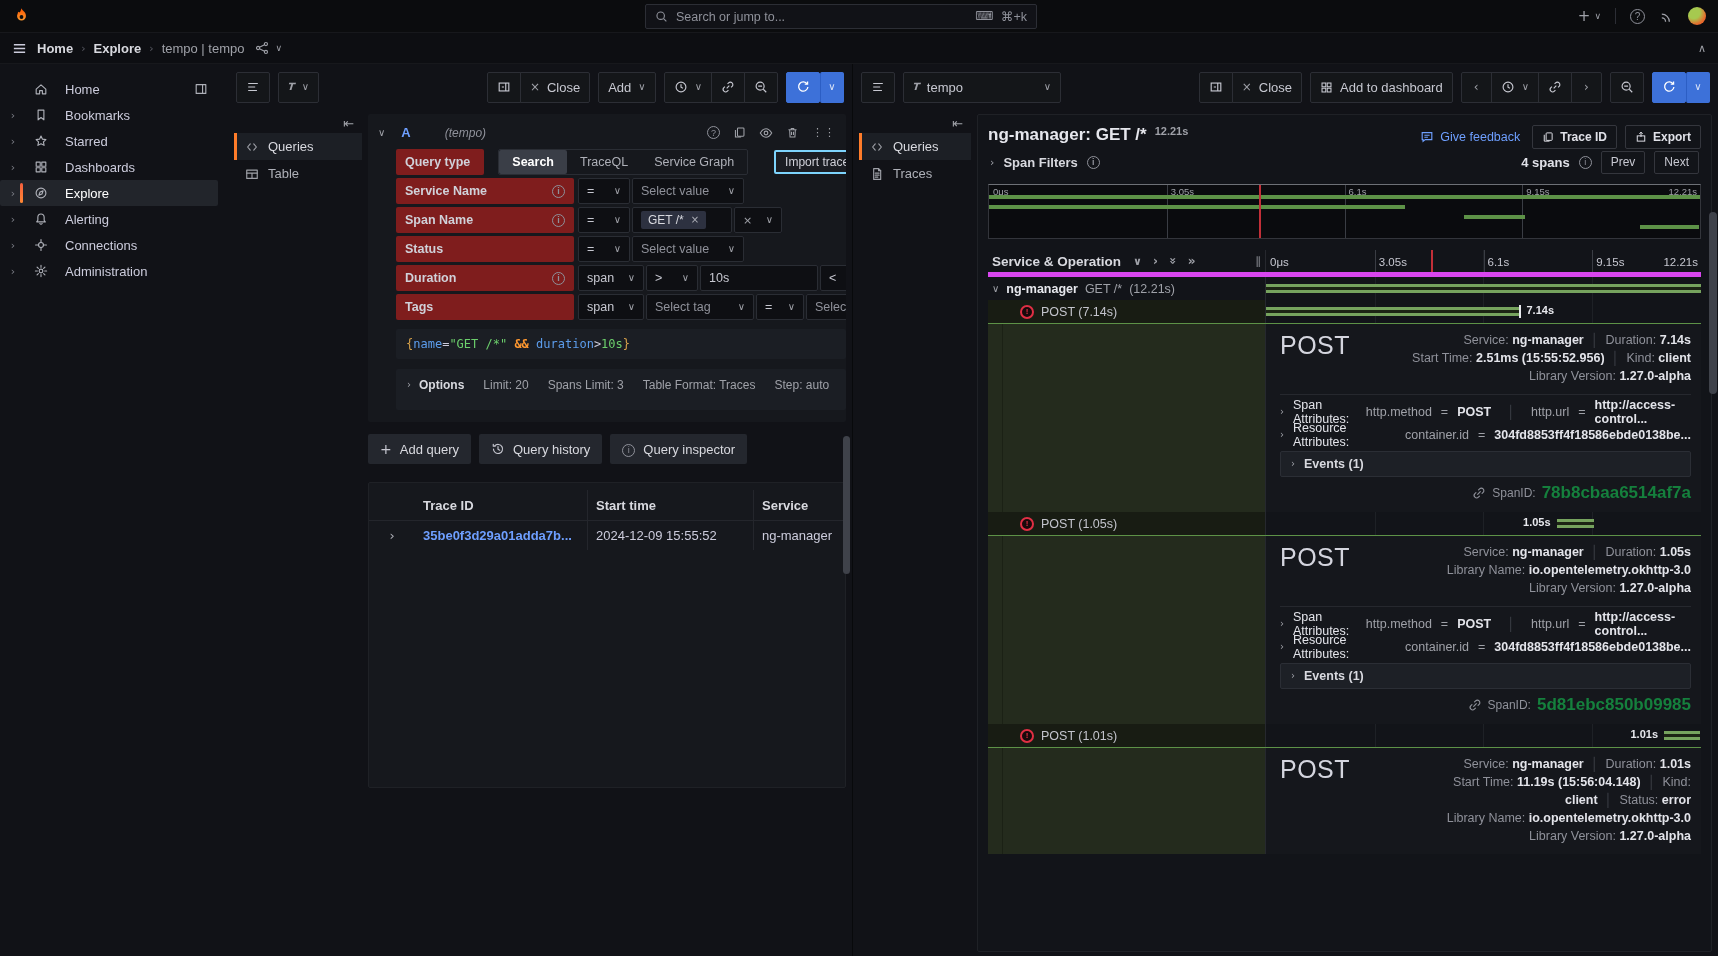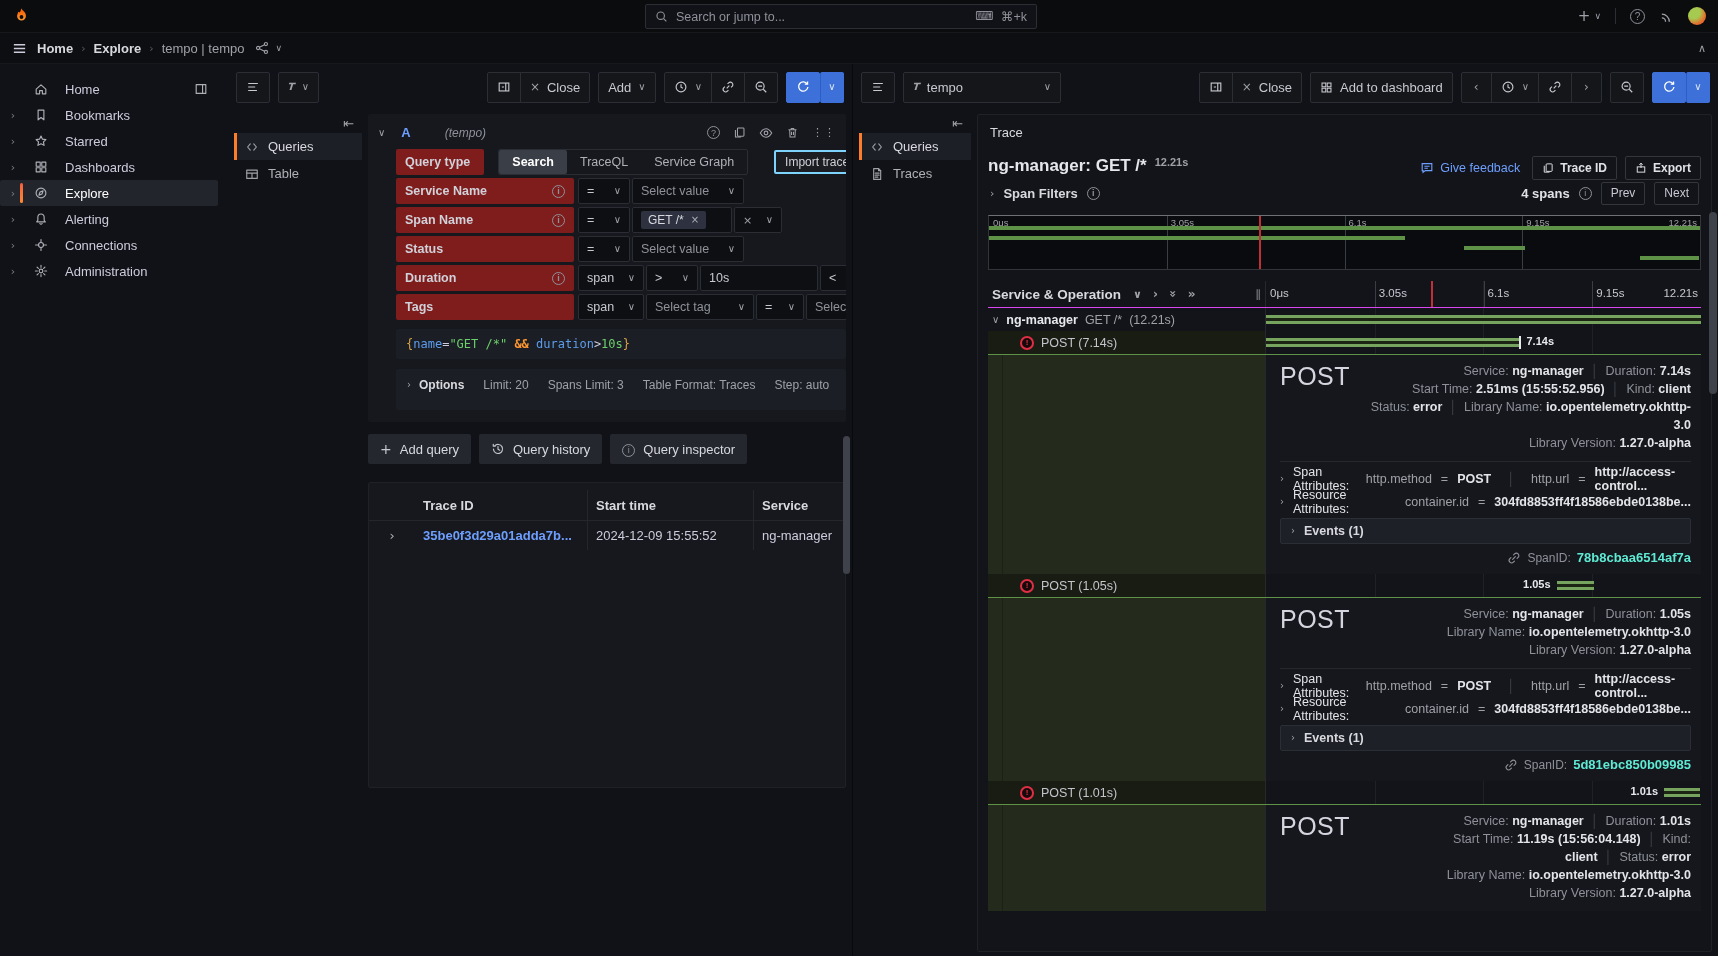--- a/index.html
+++ b/index.html
@@ -119,21 +119,21 @@
   .filters .fr{margin-left:auto;display:flex;align-items:center;gap:9px}
   .count{font-weight:700;color:#e0e1e8;font-size:13px}
   .sbtn{height:23px;border:1px solid #34363d;border-radius:2px;padding:0 9px;font-size:12px;color:#c7c8d1;display:flex;align-items:center;background:transparent}
 
   .minimap{position:relative;height:55px;background:#0a0b0e;border:1px solid #33353b;border-top:1px solid #707votre378;border-top-color:#6d7076;margin-bottom:11px}
   .mm-label{position:absolute;top:1px;font-size:9.5px;color:#9fa1a8}
   .vgrid{position:absolute;top:0;bottom:0;width:1px;background:#3a3d44}
   .mm-bar{position:absolute;height:4px;background:#5d9247}
   .cursor{position:absolute;top:0;bottom:0;width:2px;background:#c22f38}
 
-  .sohead{display:flex;height:27px;border-bottom:1px solid #d946ef;}
+  .sohead{display:flex;height:27px;border-bottom:5px solid #d946ef;}
   .so-left{width:278px;flex:none;display:flex;align-items:center;padding:0 4px;font-weight:700;font-size:13.5px;color:#d8d9df;border-right:1px solid #26282e;height:100%}
   .so-icons{display:flex;gap:11px;color:#9fa1a8;margin-left:12px;font-size:11px;align-items:center}
   .so-right{flex:1;position:relative;height:100%}
   .tl-label{position:absolute;top:6px;font-size:11.5px;color:#c7c8d1}
   .gridbg{background-image:linear-gradient(#1e2126,#1e2126),linear-gradient(#1e2126,#1e2126),linear-gradient(#1e2126,#1e2126);background-size:1px 100%;background-repeat:no-repeat;background-position:25% 0,50% 0,75% 0}
 
   .trow{display:flex;height:23px}
   .tcell{width:278px;flex:none;display:flex;align-items:center;gap:7px;font-size:12.5px;border-right:1px solid #26282e;padding:0 4px}
   .tcell .glyph{color:#9fa1a8;font-size:10px}
   .tcell b{color:#e6e7ed;font-weight:700}
@@ -154,21 +154,21 @@
   .dinfo b{color:#e3e4ea;font-weight:700}
   .dsep{color:#3f424a;margin:0 7px}
   .ddiv{height:1px;background:#26282e;margin:9px 0 5px}
   .dattr{display:flex;align-items:center;gap:9px;height:23px;font-size:12.5px;color:#9fa1a8}
   .dattr .glyph{color:#9fa1a8;font-size:10px}
   .dattr b{font-weight:700;color:#e3e4ea}
   .dattr .albl{color:#e3e4ea;font-weight:400}
   .devents{height:26px;background:#1d2026;border:1px solid #2b2e35;border-radius:2px;display:flex;align-items:center;gap:9px;padding:0 10px;margin-top:5px;font-size:12.5px;font-weight:700;color:#d8d9df}
   .devents .glyph{color:#9fa1a8;font-size:10px;font-weight:400}
   .dspanid{display:flex;justify-content:flex-end;align-items:center;gap:6px;margin-top:6px;font-size:12px;color:#8f919a}
-  .dspanid b{color:#5eead4;font-size:13px}
+  .dspanid b{color:#15803d;font-size:17px}
   .rscroll{position:absolute;right:1px;top:148px;width:8px;height:182px;background:#3f424a;border-radius:4px}
 </style>
 </head>
 <body>
 
 <header class="topbar">
   <span>
     <svg width="19" height="19" viewBox="0 0 24 24">
         <defs>
           <linearGradient id="gf" x1="0" y1="1" x2="0" y2="0">
@@ -686,21 +686,20 @@
                 <svg width="14" height="14" viewBox="0 0 16 16" fill="none" stroke="currentColor" stroke-width="1.3" stroke-linejoin="round" stroke-linecap="round">
                   <path d="M4.2 1.8h5.6l2.4 2.4v10H4.2Z"></path>
                   <path d="M9.8 1.8v2.4h2.4M6 7h4.4M6 9.3h4.4M6 11.6h3"></path>
                 </svg>
               </span>
               <span class="rl-label">Traces</span>
             </div>
           </div>
       </div>
       <div class="trace-panel">
-        <div class="tp-title">Trace</div>
         <div class="tr-head">
           <span class="tr-title">ng-manager: GET /*</span>
           <span class="tr-dur">12.21s</span>
           <div class="tr-btns">
             <span class="feedback">
                 <svg width="14" height="14" viewBox="0 0 16 16" fill="none" stroke="#6e9fff" stroke-width="1.3">
                   <path d="M2.5 3h11v8H6L3.5 13v-2h-1Z"></path>
                   <path d="M5 6h6M5 8.3h4"></path>
                 </svg>
                 <span>Give feedback</span>
@@ -796,21 +795,20 @@
               </div>
             </div>
             <div class="drow">
               <div class="dtree"></div>
               <div class="dmain">
                 <div class="dhead">
                   <div class="dtitle">POST</div>
                   <div class="dinfo">
                     <div><span>Service: </span><b>ng-manager</b><span class="dsep">│</span><span>Duration: </span><b>7.14s</b></div>
                     <div><span>Start Time: </span><b>2.51ms (15:55:52.956)</b><span class="dsep">│</span><span>Kind: </span><b>client</b></div>
-                    <div><span>Status: </span><b>error</b><span class="dsep">│</span><span>Library Name: </span><b>io.opentelemetry.okhttp-3.0</b></div>
                     <div><span>Library Version: </span><b>1.27.0-alpha</b></div>
                   </div>
                 </div>
                 <div class="ddiv"></div>
                 <div class="dattr">
                   <span class="glyph">›</span>
                   <span class="albl">Span Attributes:</span>
                   <span>http.method</span>
                   <span> = </span>
                   <b>POST</b>

